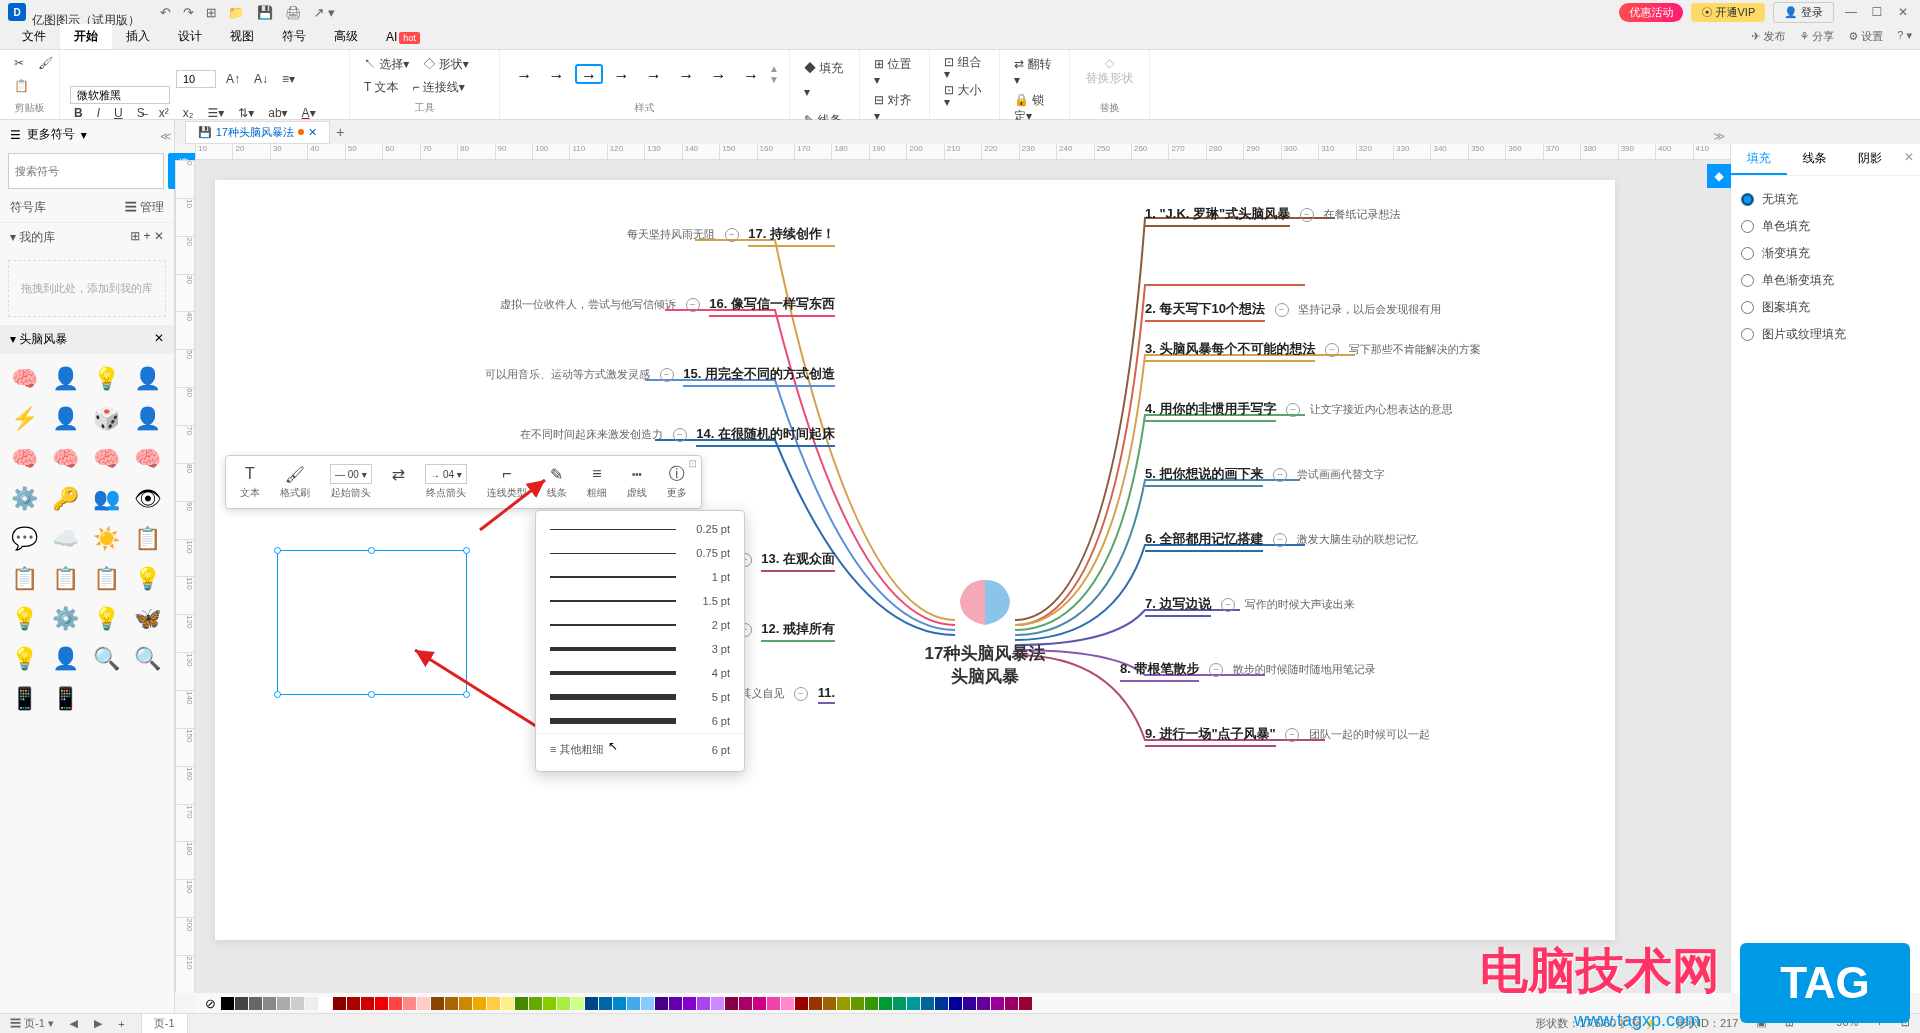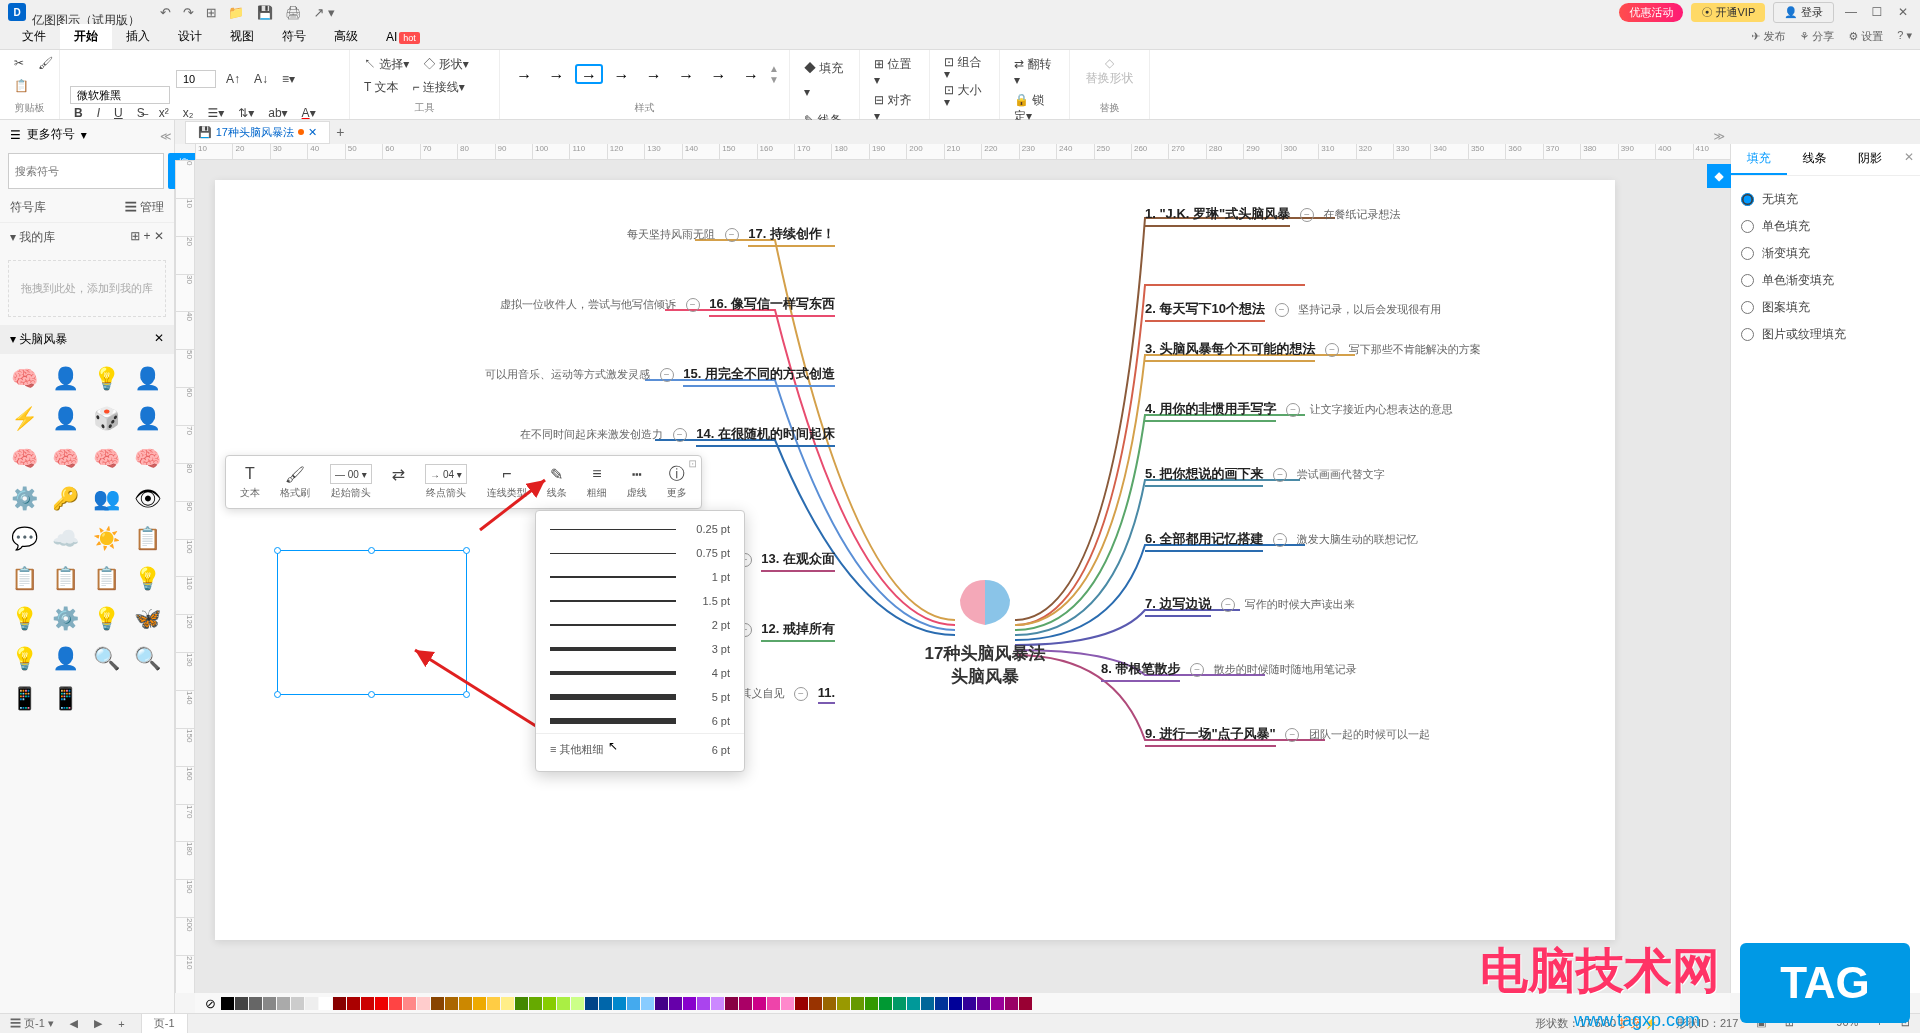--- a/index.html
+++ b/index.html
@@ -427,21 +427,21 @@
       </div>
 
     <div id="right-branches">
         <div class="branch" style="left: 930px; top: 25px; width: 450px;"><span class="branch-title" style="border-color:#8a5a3a">1. "J.K. 罗琳"式头脑风暴</span> <span class="expand-btn">−</span> <span class="branch-note">在餐纸记录想法</span></div>
         <div class="branch" style="left: 930px; top: 90px; width: 450px; margin-top: 30px;"><span class="branch-title" style="border-color:#d4604a">2. 每天写下10个想法</span> <span class="expand-btn">−</span> <span class="branch-note">坚持记录，以后会发现很有用</span></div>
         <div class="branch" style="left: 930px; top: 160px; width: 450px;"><span class="branch-title" style="border-color:#d4a04a">3. 头脑风暴每个不可能的想法</span> <span class="expand-btn">−</span> <span class="branch-note">写下那些不肯能解决的方案</span></div>
         <div class="branch" style="left: 930px; top: 220px; width: 450px;"><span class="branch-title" style="border-color:#5aa66a">4. 用你的非惯用手写字</span> <span class="expand-btn">−</span> <span class="branch-note">让文字接近内心想表达的意思</span></div>
         <div class="branch" style="left: 930px; top: 285px; width: 450px;"><span class="branch-title" style="border-color:#4a8aa6">5. 把你想说的画下来</span> <span class="expand-btn">−</span> <span class="branch-note">尝试画画代替文字</span></div>
         <div class="branch" style="left: 930px; top: 350px; width: 450px;"><span class="branch-title" style="border-color:#2a6cb0">6. 全部都用记忆搭建</span> <span class="expand-btn">−</span> <span class="branch-note">激发大脑生动的联想记忆</span></div>
         <div class="branch" style="left: 930px; top: 415px; width: 450px;"><span class="branch-title" style="border-color:#5a5ab0">7. 边写边说</span> <span class="expand-btn">−</span> <span class="branch-note">写作的时候大声读出来</span></div>
-        <div class="branch" style="left: 886px; top: 480px; width: 450px;"><span class="branch-title" style="border-color:#8a5ab0">8. 带根笔散步</span> <span class="expand-btn">−</span> <span class="branch-note">散步的时候随时随地用笔记录</span></div>
+        <div class="branch" style="left: 905px; top: 480px; width: 450px;"><span class="branch-title" style="border-color:#8a5ab0">8. 带根笔散步</span> <span class="expand-btn">−</span> <span class="branch-note">散步的时候随时随地用笔记录</span></div>
         <div class="branch" style="left: 930px; top: 545px; width: 450px;"><span class="branch-title" style="border-color:#b04a7a">9. 进行一场"点子风暴"</span> <span class="expand-btn">−</span> <span class="branch-note">团队一起的时候可以一起</span></div>
       </div>
 
     <div class="selection" style="left:62px;top:370px;width:190px;height:145px">
       <div class="sel-handle" style="left:-4px;top:-4px"></div>
       <div class="sel-handle" style="right:-4px;top:-4px"></div>
       <div class="sel-handle" style="left:-4px;bottom:-4px"></div>
       <div class="sel-handle" style="right:-4px;bottom:-4px"></div>
       <div class="sel-handle" style="left:50%;top:-4px;margin-left:-4px"></div>
       <div class="sel-handle" style="left:50%;bottom:-4px;margin-left:-4px"></div>

